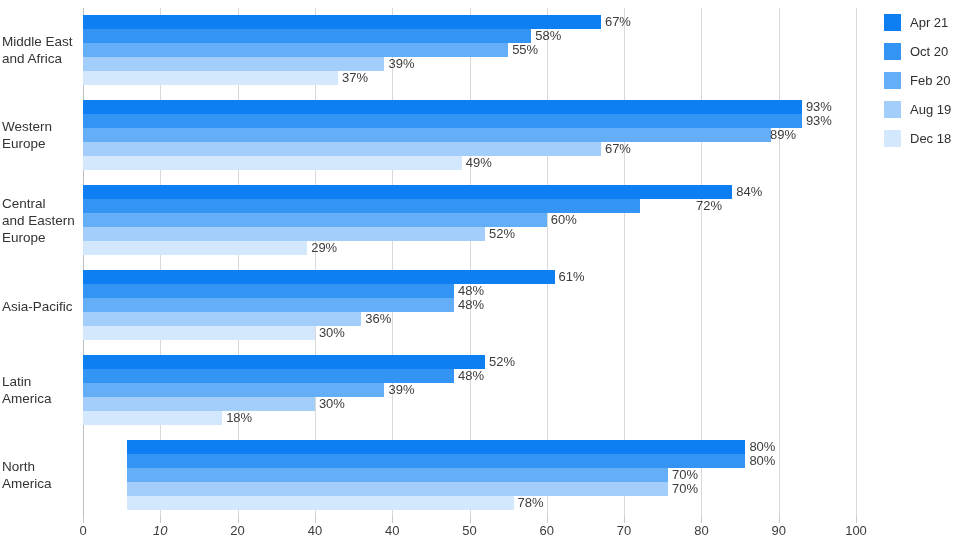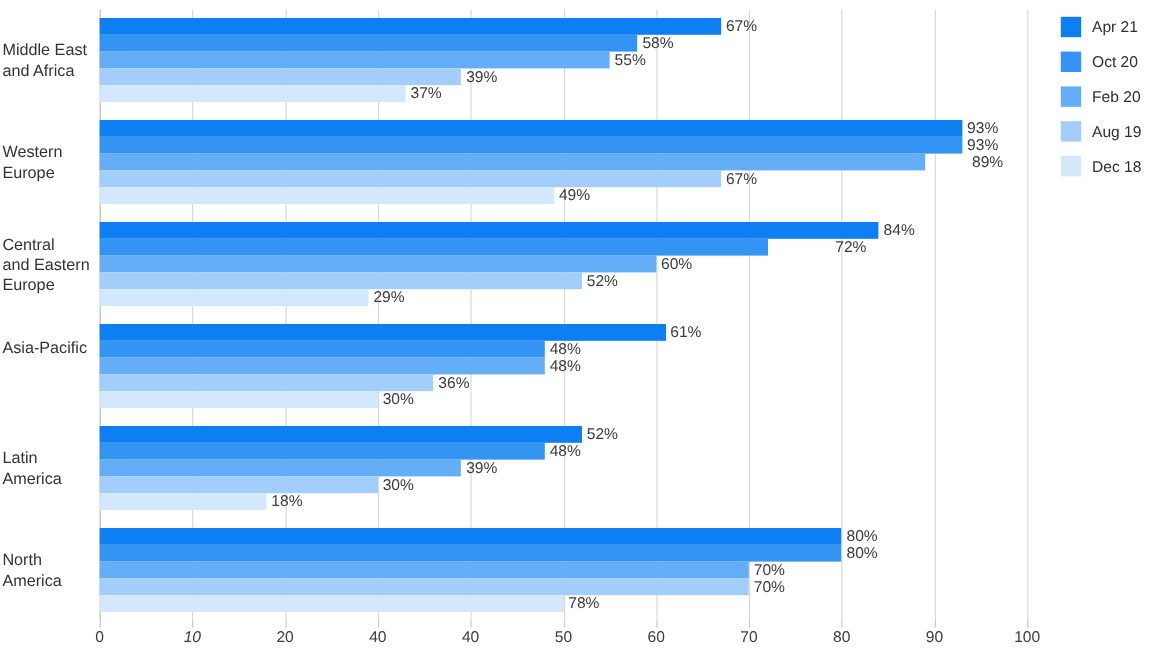--- a/index.html
+++ b/index.html
@@ -145,21 +145,21 @@
 <div id="chart-root">
 
   <div class="cat-label-wrap">
       <div class="cat-label" style="top: 25.4167px;">Middle East
 and Africa</div>
       <div class="cat-label" style="top: 110.25px;">Western
 Europe</div>
       <div class="cat-label" style="top: 186.583px;">Central
 and Eastern
 Europe</div>
-      <div class="cat-label" style="top: 273px;">Asia-Pacific</div>
+      <div class="cat-label" style="top: 290px;">Asia-Pacific</div>
       <div class="cat-label" style="top: 364.75px;">Latin
 America</div>
       <div class="cat-label" style="top: 449.583px;">North
 America</div>
     </div>
 
   <div class="plot-area">
     <div class="grid-layer">
         <div class="gridline axis-zero" style="left: 0px;"></div>
         <div class="tick-mark" style="left: 0px;"></div>
@@ -211,21 +211,21 @@
           <div class="bar-row">
             <div class="bar" title="Western Europe — Apr 21" style="width: 718.89px; background: rgb(13, 127, 242);"></div>
             <div class="bar-label" style="left: 718.89px;">93%</div>
           </div>
           <div class="bar-row">
             <div class="bar" title="Western Europe — Oct 20" style="width: 718.89px; background: rgb(52, 148, 244);"></div>
             <div class="bar-label" style="left: 718.89px;">93%</div>
           </div>
           <div class="bar-row">
             <div class="bar" title="Western Europe — Feb 20" style="width: 687.97px; background: rgb(100, 173, 247);"></div>
-            <div class="bar-label" style="left: 723px;">89%</div>
+            <div class="bar-label" style="left: 683px;">89%</div>
           </div>
           <div class="bar-row">
             <div class="bar" title="Western Europe — Aug 19" style="width: 517.91px; background: rgb(163, 206, 251);"></div>
             <div class="bar-label" style="left: 517.91px;">67%</div>
           </div>
           <div class="bar-row">
             <div class="bar" title="Western Europe — Dec 18" style="width: 378.77px; background: rgb(212, 232, 253);"></div>
             <div class="bar-label" style="left: 378.77px;">49%</div>
           </div>
         </div>
@@ -288,21 +288,21 @@
           </div>
           <div class="bar-row">
             <div class="bar" title="Latin America — Aug 19" style="width: 231.9px; background: rgb(163, 206, 251);"></div>
             <div class="bar-label" style="left: 231.9px;">30%</div>
           </div>
           <div class="bar-row">
             <div class="bar" title="Latin America — Dec 18" style="width: 139.14px; background: rgb(212, 232, 253);"></div>
             <div class="bar-label" style="left: 139.14px;">18%</div>
           </div>
         </div>
-        <div class="group" style="top: 431.583px; height: 70px;">
+        <div class="group" style="top: 431.583px; height: 70px; margin-left: 44px;">
           <div class="bar-row">
             <div class="bar" title="North America — Apr 21" style="width: 618.4px; background: rgb(13, 127, 242);"></div>
             <div class="bar-label" style="left: 618.4px;">80%</div>
           </div>
           <div class="bar-row">
             <div class="bar" title="North America — Oct 20" style="width: 618.4px; background: rgb(52, 148, 244);"></div>
             <div class="bar-label" style="left: 618.4px;">80%</div>
           </div>
           <div class="bar-row">
             <div class="bar" title="North America — Feb 20" style="width: 541.1px; background: rgb(100, 173, 247);"></div>

